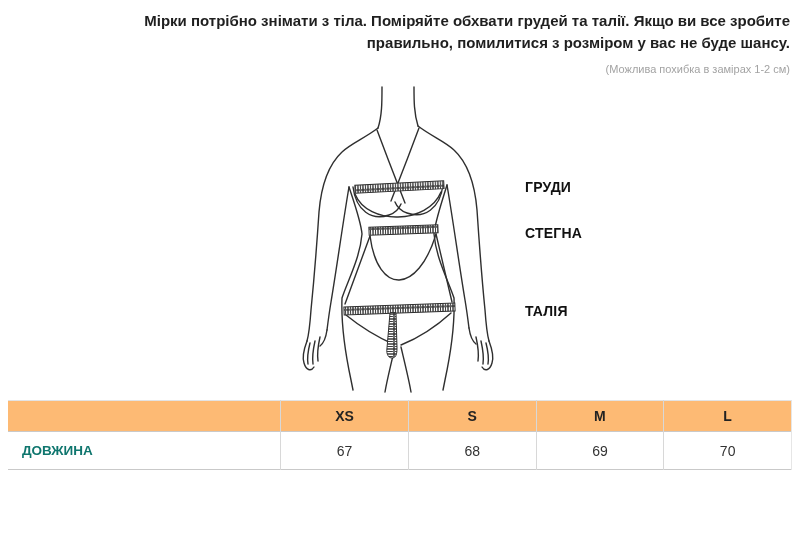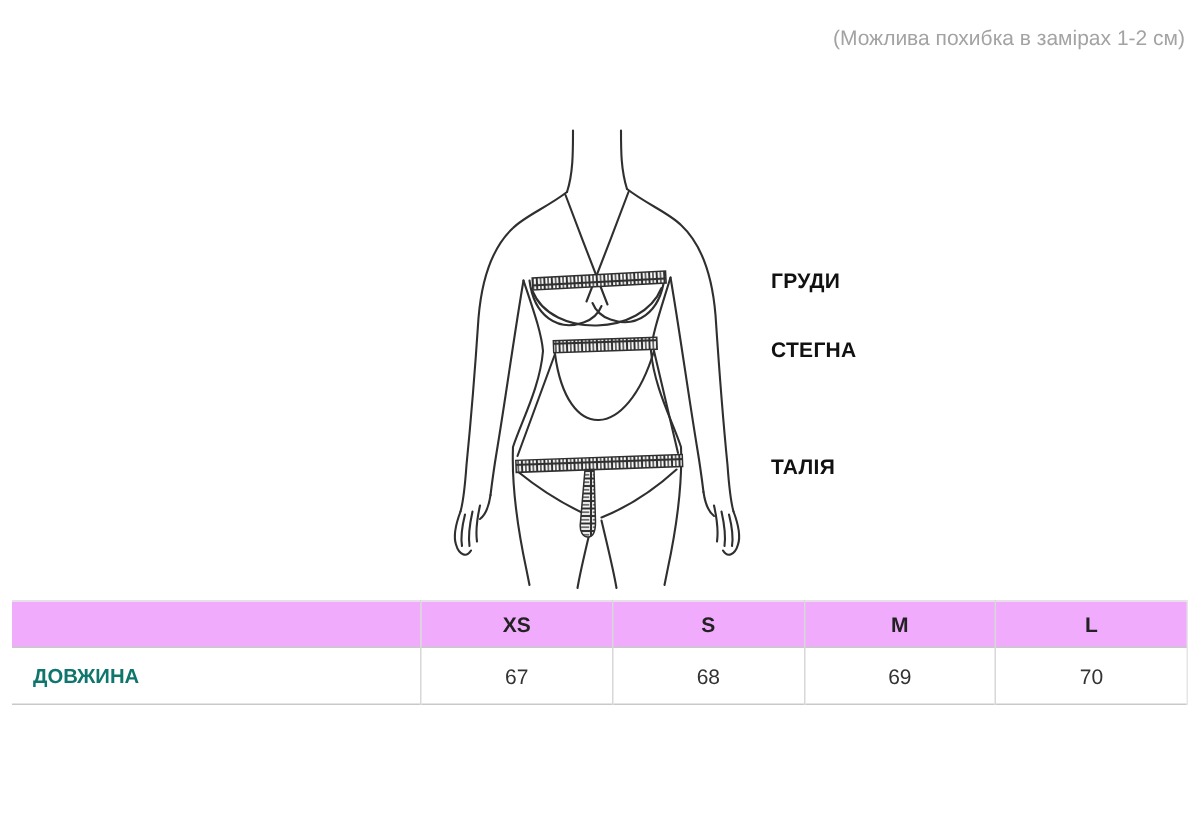--- a/index.html
+++ b/index.html
@@ -6,59 +6,60 @@
   body{
     width:800px;height:560px;overflow:hidden;background:#ffffff;
     font-family:"Liberation Sans", sans-serif;color:#222;
   }
   
   .intro{height:84px;box-sizing:border-box;padding:10px 10px 0 55px;text-align:right;}
   .intro-text{
     margin:0;font-size:15px;line-height:22px;font-weight:600;color:#1f1f1f;
   }
   .note-text{
-    margin:6px 0 0 0;font-size:14px;line-height:18px;color:#a3a3a3;font-weight:400;
+    margin:6px 0 0 0;font-size:11px;line-height:18px;color:#a3a3a3;font-weight:400;
   }
   
   .figure{position:relative;height:310px;}
   .figure svg{position:absolute;left:298px;top:0;}
   .fig-label{
-    position:absolute;left:466px;font-size:14px;font-weight:bold;color:#111;
+    position:absolute;left:477px;font-size:14px;font-weight:bold;color:#111;
     letter-spacing:0.2px;white-space:nowrap;padding-left:48px;
   }
   .fig-label.chest{top:95px;}
   .fig-label.waist{top:141px;}
   .fig-label.hips{top:219px;}
   
   .size-table{
     width:784px;margin:6px 8px 0 8px;border-collapse:collapse;table-layout:fixed;
     border-top:1px solid #e3e3e3;border-bottom:1px solid #c9c9c9;
   }
   .size-table col.label-col{width:34.8%;}
   .size-table col.size-col{width:16.3%;}
   .size-table thead th{
-    background:#f0abfc;height:30px;font-size:14px;font-weight:bold;color:#222;
+    background:#fdba74;height:30px;font-size:14px;font-weight:bold;color:#222;
     text-align:center;padding:0;
   }
   .size-table tbody tr{border-top:1px solid #c9c9c9;}
   .size-table td{
     height:37px;font-size:14px;color:#333;text-align:center;padding:0;
   }
   .size-table td.rowlabel{
     text-align:left;padding-left:14px;font-weight:bold;font-size:13.5px;color:#0f766e;
   }
   .size-table th:not(:first-child),
   .size-table td:not(:first-child){border-left:1px solid #d8d8d8;}
   .size-table th:last-child,
   .size-table td:last-child{border-right:1px solid #e6e6e6;}
 </style>
 </head>
 <body>
 
 <div class="intro">
+  <p class="intro-text">Мірки потрібно знімати з тіла. Поміряйте обхвати грудей та талії. Якщо ви все зробите правильно, помилитися з розміром у вас не буде шансу.</p>
   <p class="note-text">(Можлива похибка в замірах 1-2 см)</p>
 </div>
 
 <div class="figure">
   <svg width="220" height="310" viewBox="0 0 220 310" fill="none" stroke="#2f2f2f" stroke-width="1.4" stroke-linecap="round">
     <defs>
       <pattern id="tp" width="5" height="8" patternUnits="userSpaceOnUse">
         <rect width="5" height="8" fill="#ffffff"></rect>
         <line x1="2.5" y1="1" x2="2.5" y2="7" stroke="#3a3a3a" stroke-width="1"></line>
       </pattern>

